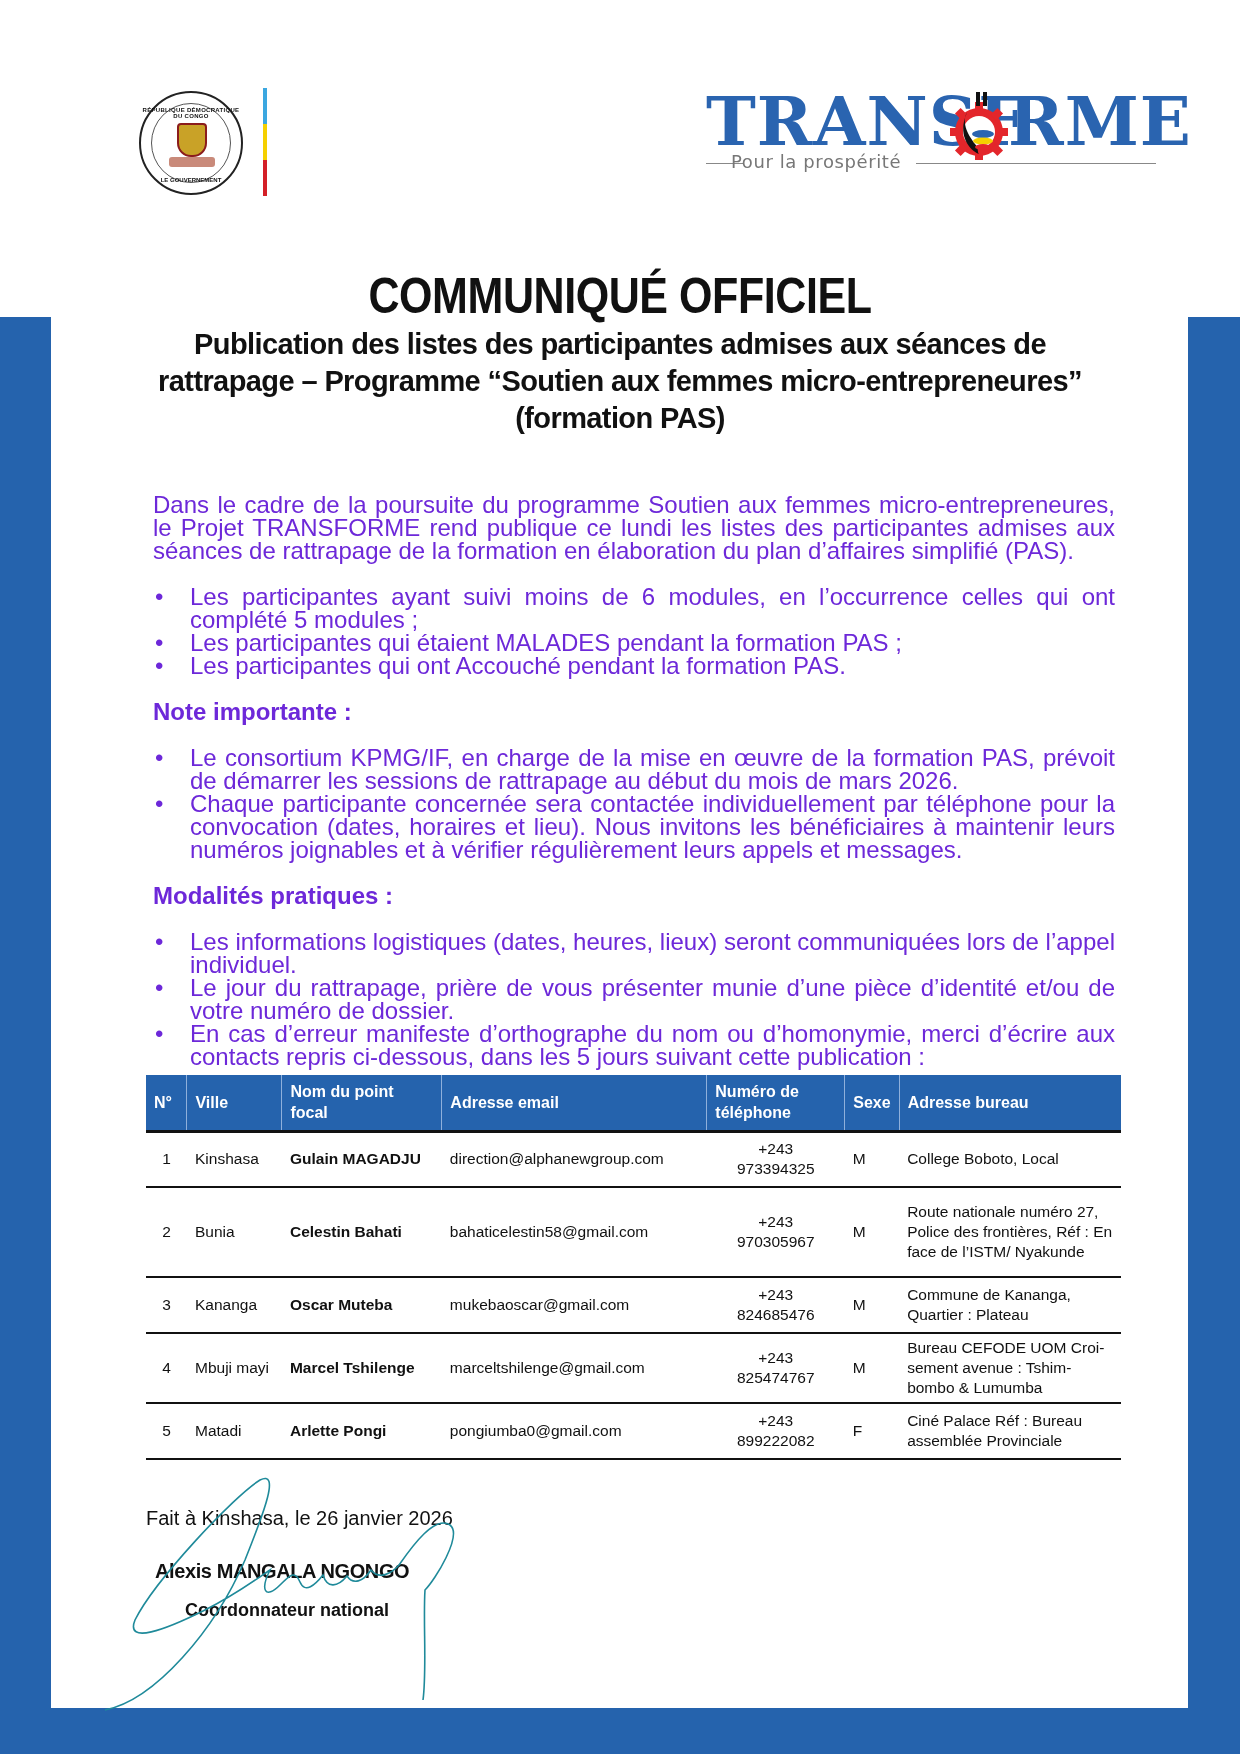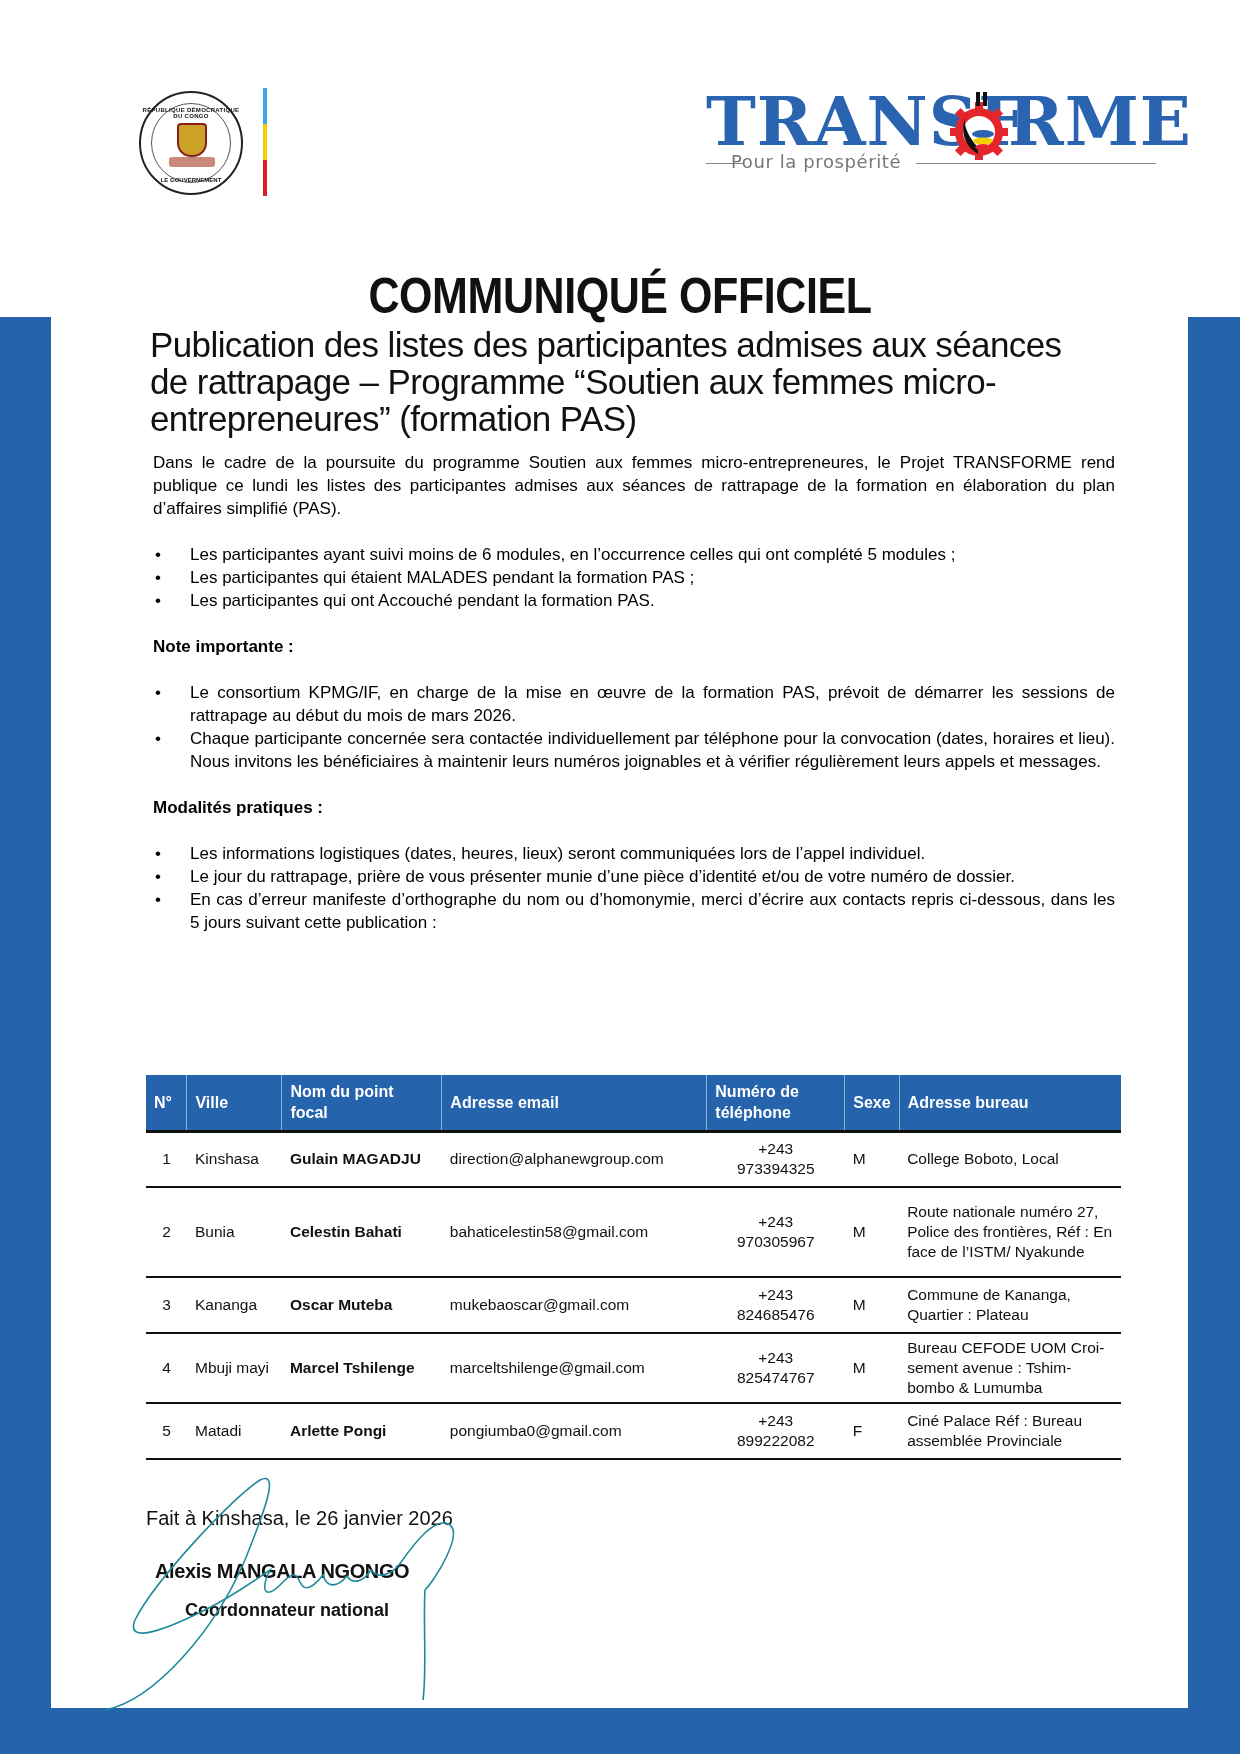--- a/index.html
+++ b/index.html
@@ -29,24 +29,24 @@
     .tf-left { left: 0; }
     .tf-right { left: 302px; }
     .tf-gear { position: absolute; left: 244px; top: 2px; width: 58px; height: 68px; }
     .tf-tagline { position: absolute; left: 0; top: 61px; width: 440px; height: 16px; }
     .tf-tagline .line-l { position: absolute; left: 0; top: 12px; width: 38px; border-top: 1px solid #888; }
     .tf-tagline .line-r { position: absolute; left: 210px; top: 12px; width: 240px; border-top: 1px solid #888; }
     .tf-tagline span { position: absolute; left: 25px; top: 0; font-family: "DejaVu Sans", sans-serif; font-size: 18px; color: #777; letter-spacing: 0.6px; }
 
     
     .title { position: absolute; left: 0; top: 266px; width: 1240px; text-align: center; font-family: "Liberation Sans", sans-serif; font-weight: bold; font-size: 50px; line-height: 60px; letter-spacing: -0.5px; transform: scaleX(0.86); transform-origin: center; }
-    .subtitle { position: absolute; left: 150px; top: 326px; width: 940px; font-weight: normal; font-size: 35px; line-height: 37px; letter-spacing: -0.6px; }
-
-    
-    .body { position: absolute; left: 153px; top: 451px; width: 962px; font-size: 17px; line-height: 23px; color: #000000; }
+    .subtitle { position: absolute; left: 150px; top: 326px; width: 940px; text-align: center; font-weight: bold; font-size: 29px; line-height: 37px; letter-spacing: -0.6px; }
+
+    
+    .body { position: absolute; left: 153px; top: 493px; width: 962px; font-size: 24px; line-height: 23px; color: #6d28d9; }
     .body p { text-align: justify; }
     .gap { height: 23px; }
     .section-title { font-weight: bold; }
     ul.bullets { list-style: none; }
     ul.bullets li { position: relative; padding-left: 37px; text-align: justify; }
     ul.bullets li::before { content: "•"; position: absolute; left: 2px; top: 0; }
 
     
     .table-wrap { position: absolute; left: 146px; top: 1075px; width: 975px; }
     table { border-collapse: collapse; width: 100%; font-size: 15.5px; }

